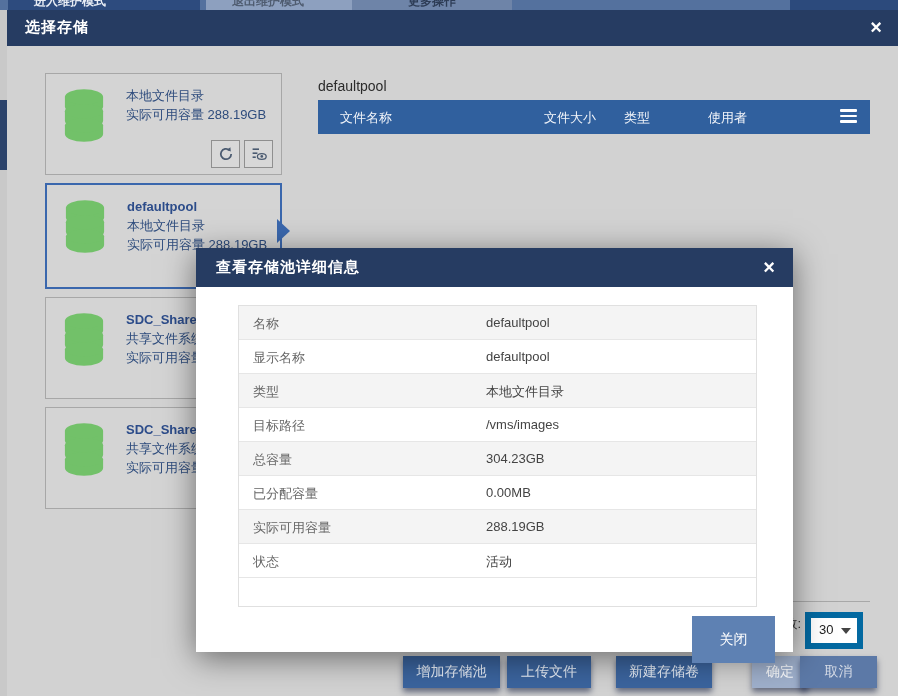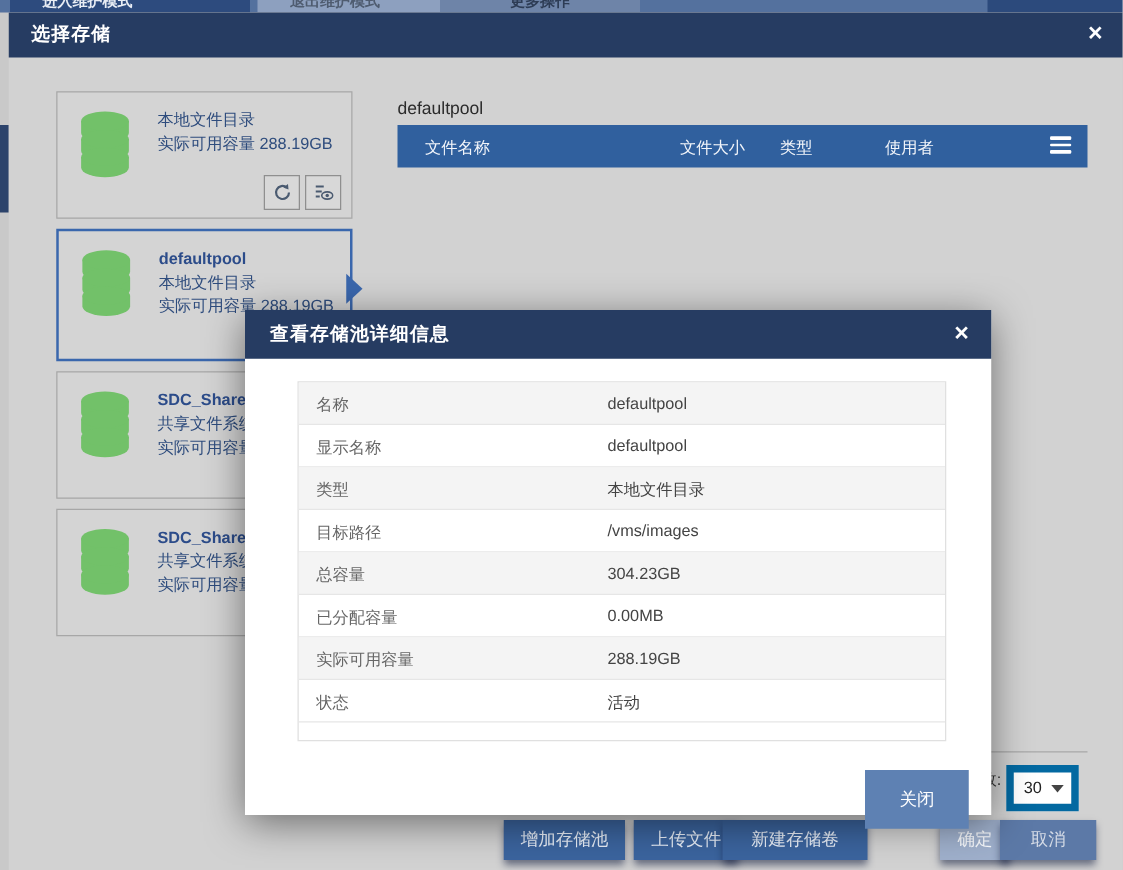--- a/index.html
+++ b/index.html
@@ -53,32 +53,32 @@
   .page-label{left:700px;top:615px;width:101px;text-align:right;font-size:13px;color:#333;z-index:3;white-space:nowrap;}
   .page-select{left:805px;top:612px;width:46px;height:25px;background:#ffffff;border:6px solid #0369a1;z-index:3;font-size:13px;color:#222;cursor:pointer;}
   .page-select .val{position:absolute;left:8px;top:4px;}
   .page-select .chev{position:absolute;right:6px;top:10px;width:0;height:0;border-left:5px solid transparent;border-right:5px solid transparent;border-top:6px solid #444;}
 
   
   .modal{left:196px;top:248px;width:597px;height:404px;background:#ffffff;box-shadow:0 6px 30px rgba(0,0,0,0.5);z-index:10;}
   .modal-header{position:absolute;left:0;top:0;width:100%;height:39px;background:#263c62;}
   .modal-title{position:absolute;left:20px;top:10px;color:#ffffff;font-size:15px;font-weight:bold;letter-spacing:1px;}
   .modal-close{position:absolute;right:18px;top:7px;color:#ffffff;font-size:20px;font-weight:bold;cursor:pointer;line-height:24px;}
-  .dtable{position:absolute;left:42px;top:57px;width:517px;border:1px solid #e0e0e0;padding-bottom:14px;background:#fff;}
+  .dtable{position:absolute;left:42px;top:57px;width:517px;border:1px solid #e0e0e0;padding-bottom:28px;background:#fff;}
   .drow{position:relative;height:33px;border-bottom:1px solid #e6e6e6;font-size:13px;}
   .drow:nth-child(odd){background:#f4f4f4;}
   .drow .dlabel{position:absolute;left:14px;top:9px;color:#666;}
   .drow .dvalue{position:absolute;left:247px;top:9px;color:#444;}
   .modal-footer-btn{position:absolute;left:496px;top:368px;width:83px;height:47px;background:#5e81b3;color:#ffffff;font-size:14px;border:none;cursor:pointer;font-family:inherit;}
 
   
   .bbtn{position:absolute;top:656px;height:32px;border:none;font-size:14px;font-family:inherit;color:#e8eef7;background:#3b649e;box-shadow:0 4px 6px rgba(15,25,60,0.55);cursor:pointer;z-index:5;}
   .bbtn1{left:403px;width:97px;}
   .bbtn2{left:507px;width:84px;}
-  .bbtn3{left:578px;width:116px;}
+  .bbtn3{left:616px;width:96px;}
   .bbtn4{left:752px;width:56px;background:#9fb0cc;color:#f7f9fc;}
   .bbtn5{left:800px;width:77px;background:#5c79a7;color:#d5dbe6;}
 </style>
 </head>
 <body>
 
 <div class="abs topbar">
   <div class="tb-seg tb-seg1">
       <span>进入维护模式</span>
     </div>

